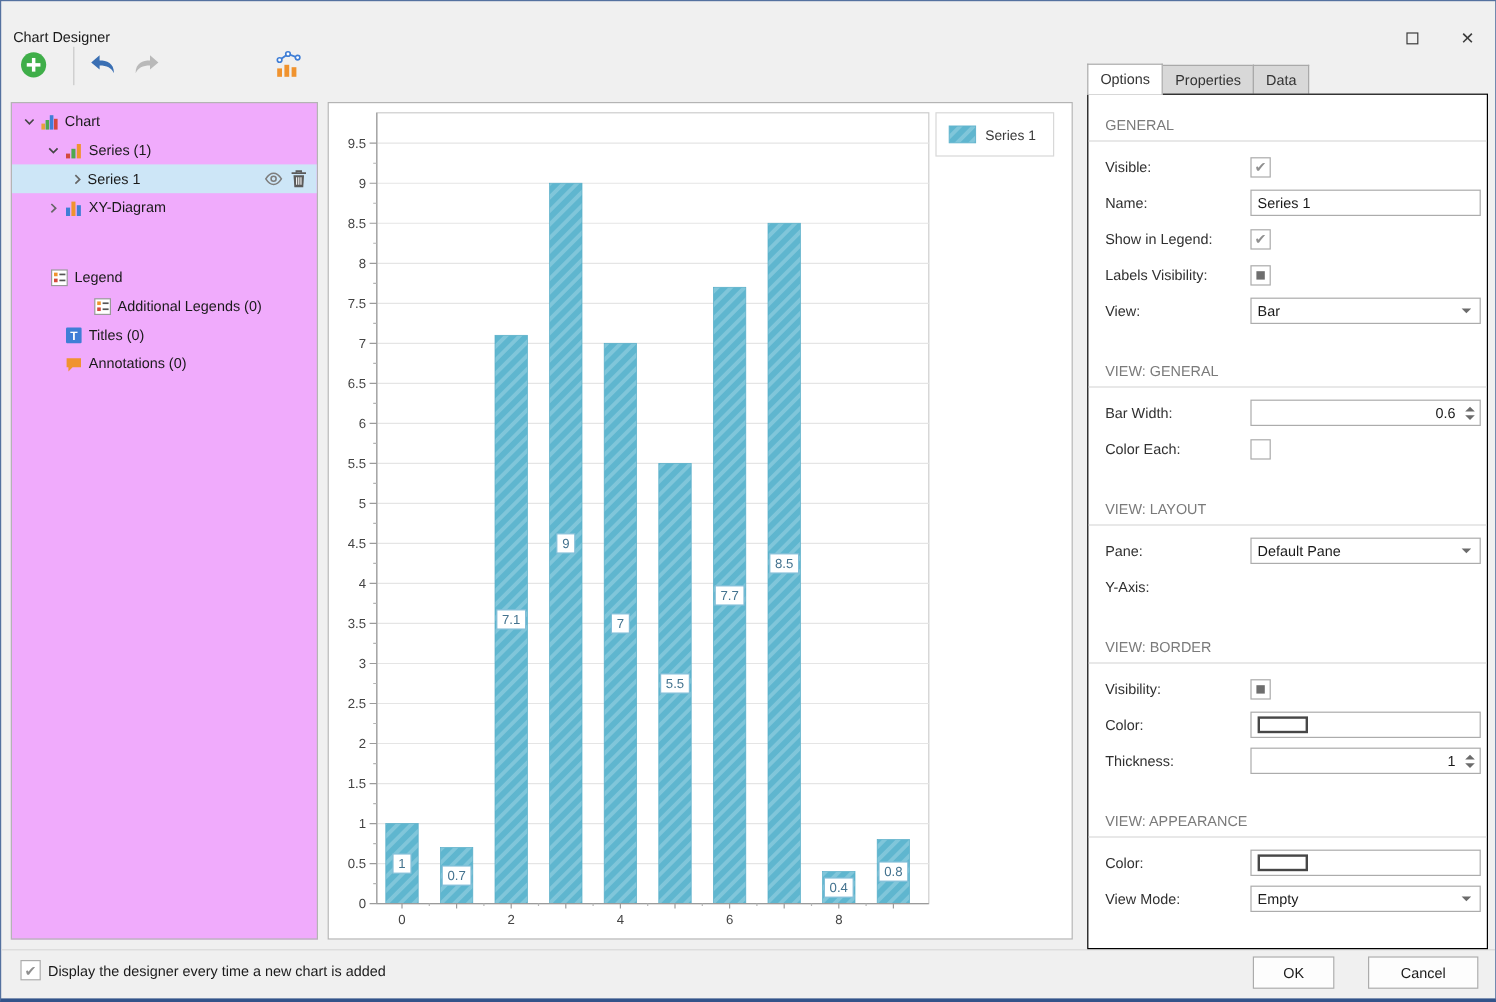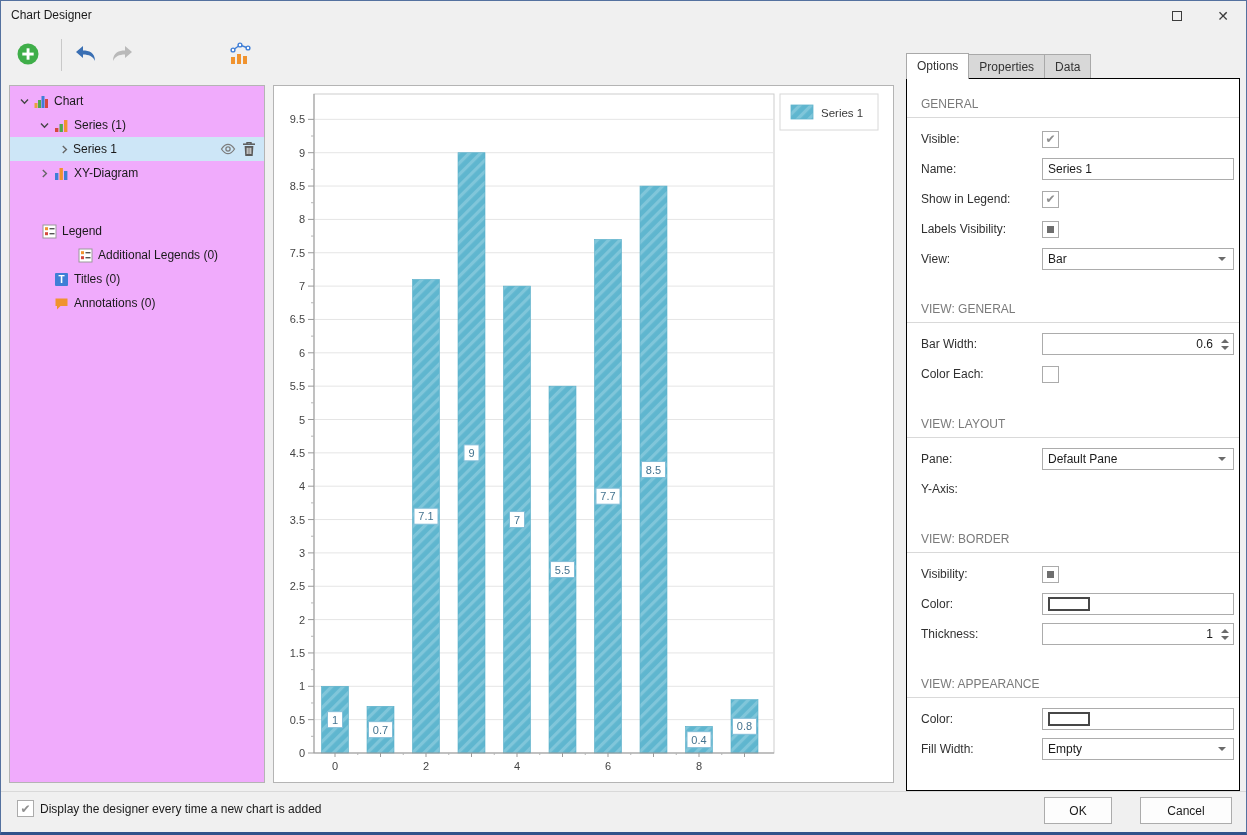--- a/index.html
+++ b/index.html
@@ -5,21 +5,21 @@
   * { box-sizing: border-box; }
   html,body { margin:0; padding:0; background:#ffffff; }
   body { font-family:"Liberation Sans", sans-serif; font-size:12px; color:#222; }
 
   .window {
     position:relative; width:1247px; height:835px; background:#f0f0f0;
     border:1px solid #54719f; border-bottom:3px solid #32538a; overflow:hidden;
   }
 
   
-  .titlebar { position:absolute; left:0; top:0; right:0; height:30px; }
+  .titlebar { position:absolute; left:0; top:16px; right:0; height:30px; }
   .title-text { position:absolute; left:10px; top:7px; color:#1a1a1a; }
   .win-btns { position:absolute; right:0; top:0; height:30px; display:flex; }
   .win-btn { width:46px; height:30px; display:flex; align-items:center; justify-content:center; cursor:default; }
   .max-glyph { width:10px; height:10px; border:1px solid #3c3c3c; }
   .close-glyph { font-size:14px; color:#3c3c3c; line-height:1; }
 
   
   .toolbar { position:absolute; left:0; top:30px; right:0; height:52px; }
   .tb-item { position:absolute; top:9px; width:30px; height:30px; display:flex; align-items:center; justify-content:center; }
   .tb-add { left:12px; }
@@ -522,21 +522,21 @@
       <div class="section-rows">
         <div class="prop-row">
           <span class="prop-label">Color:</span>
           <span class="prop-ctrl">
             <div class="colorbox">
               <span class="swatch"></span>
             </div>
           </span>
         </div>
         <div class="prop-row">
-          <span class="prop-label">Fill Width:</span>
+          <span class="prop-label">View Mode:</span>
           <span class="prop-ctrl">
             <div class="dropdown">
               <span>Empty</span>
               <span class="dd-arrow"></span>
             </div>
           </span>
         </div>
       </div>
     </div>
 

